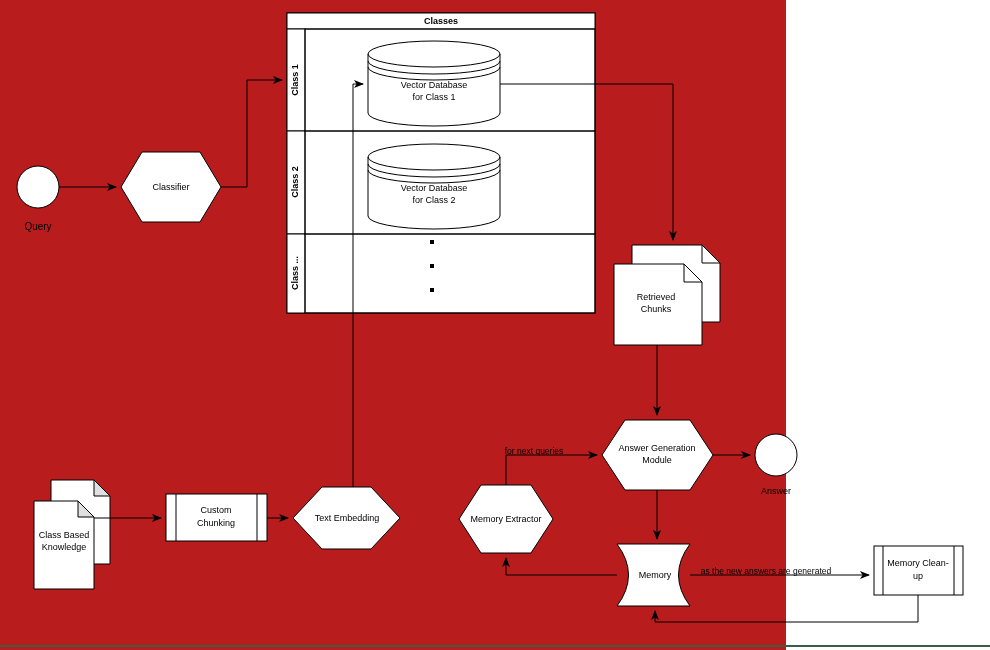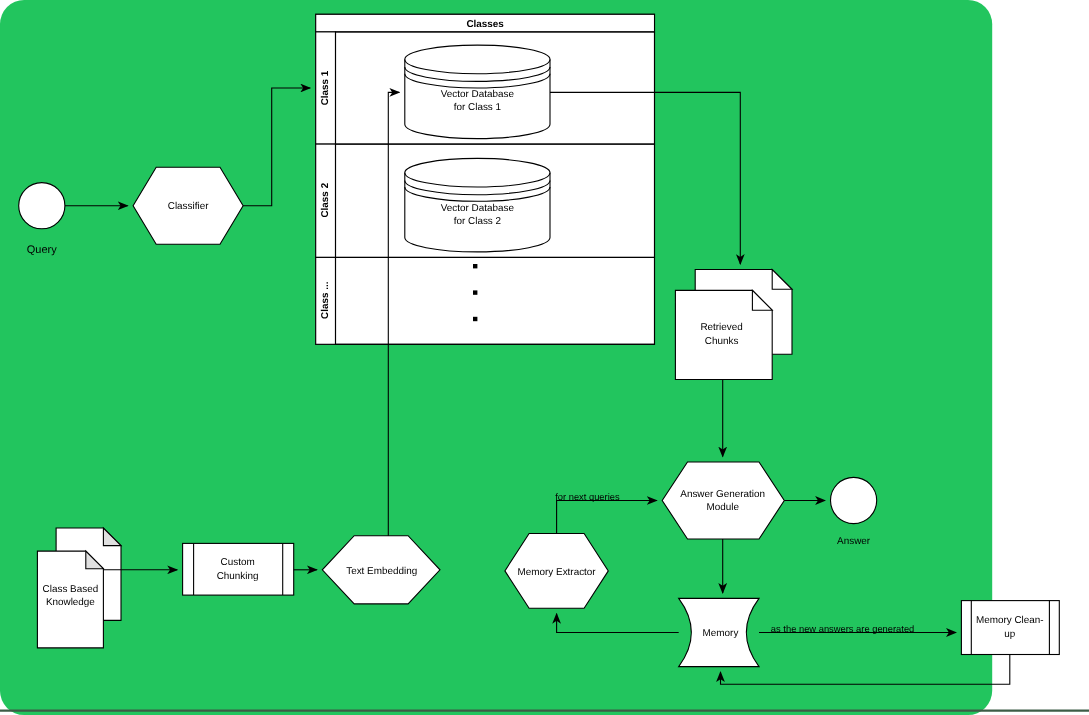--- a/index.html
+++ b/index.html
@@ -1,18 +1,18 @@
 <!DOCTYPE html>
 <html><head>
 <meta charset="utf-8">
 <style>
   html,body{margin:0;padding:0;background:#ffffff;}
   body{width:990px;height:650px;overflow:hidden;
        font-family:"Liberation Sans","DejaVu Sans",sans-serif;}
-  #stage{position:relative;width:902px;height:650px;background:#22c55e;border-radius:22px;}
+  #stage{position:relative;width:786px;height:650px;background:#b91c1c;}
   svg#diagram{position:absolute;left:0;top:0;width:990px;height:650px;}
   .lbl{font-family:"Liberation Sans","DejaVu Sans",sans-serif;
        font-size:9px;fill:#000000;text-anchor:middle;dominant-baseline:middle;}
   .lbl.b{font-weight:bold;}
   .lbl.s8{font-size:8.5px;}
   .lbl.s9{font-size:9px;}
   .lbl.s10{font-size:10px;}
   .shape{fill:#ffffff;stroke:#000000;stroke-width:1;}
   .shape-none{fill:none;stroke:#000000;stroke-width:1;}
   .lane{fill:#ffffff;stroke:#000000;stroke-width:1;}

